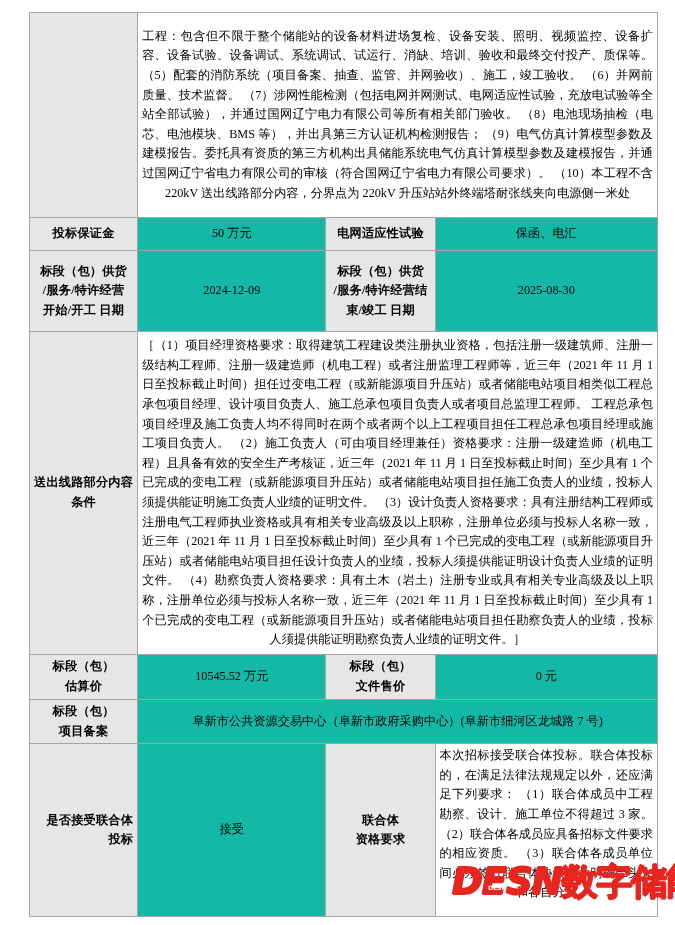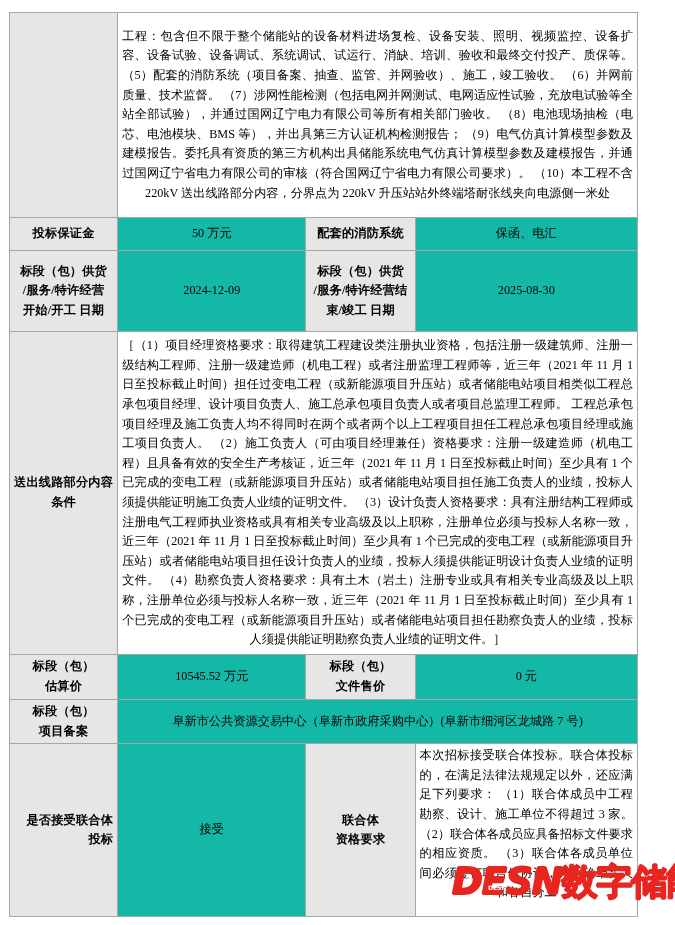--- a/index.html
+++ b/index.html
@@ -9,21 +9,21 @@
   }
   body {
     width: 675px;
     height: 925px;
     position: relative;
     font-family: "Liberation Serif", "DejaVu Serif", serif;
     overflow: hidden;
   }
   #doc {
     position: absolute;
-    left: 9px;
+    left: 29px;
     top: 12px;
     width: 504px;
   }
   table.bid-table {
     border-collapse: collapse;
     table-layout: fixed;
     width: 629px;
     border: 1px solid #8a8a8a;
   }
   table.bid-table td {
@@ -122,21 +122,21 @@
     <tbody>
 
       <tr>
         <td class="blank"></td>
         <td class="para" colspan="3" style="height:200px;">工程：包含但不限于整个储能站的设备材料进场复检、设备安装、照明、视频监控、设备扩容、设备试验、设备调试、系统调试、试运行、消缺、培训、验收和最终交付投产、质保等。 （5）配套的消防系统（项目备案、抽查、监管、并网验收）、施工，竣工验收。 （6）并网前质量、技术监督。 （7）涉网性能检测（包括电网并网测试、电网适应性试验，充放电试验等全站全部试验），并通过国网辽宁电力有限公司等所有相关部门验收。 （8）电池现场抽检（电芯、电池模块、BMS 等），并出具第三方认证机构检测报告； （9）电气仿真计算模型参数及建模报告。委托具有资质的第三方机构出具储能系统电气仿真计算模型参数及建模报告，并通过国网辽宁省电力有限公司的审核（符合国网辽宁省电力有限公司要求）。 （10）本工程不含 220kV 送出线路部分内容，分界点为 220kV 升压站站外终端塔耐张线夹向电源侧一米处</td>
       </tr>
 
       <tr>
         <td class="hdr" style="height:28px;">投标保证金</td>
         <td class="val">50 万元</td>
-        <td class="hdr">配套的消防系统</td>
+        <td class="hdr">电网适应性试验</td>
         <td class="val">保函、电汇</td>
       </tr>
 
       <tr>
         <td class="hdr" style="height:76px;">
           <div>标段（包）供货</div>
           <div>/服务/特许经营</div>
           <div>开始/开工 日期</div>
         </td>
         <td class="val">2024-12-09</td>

